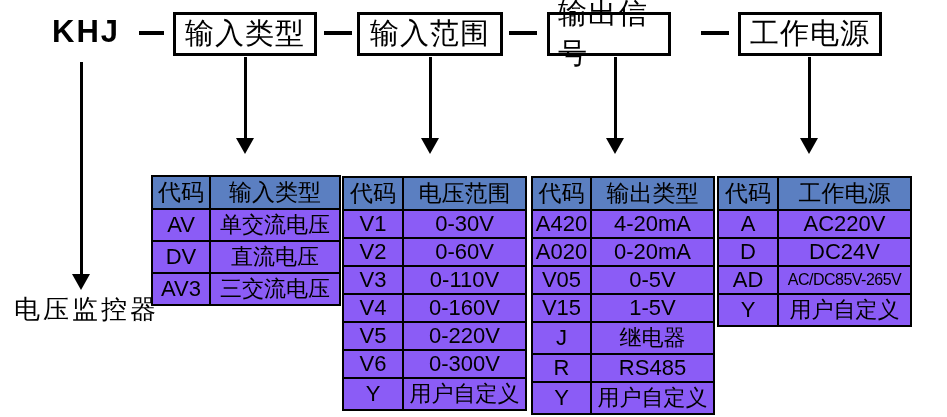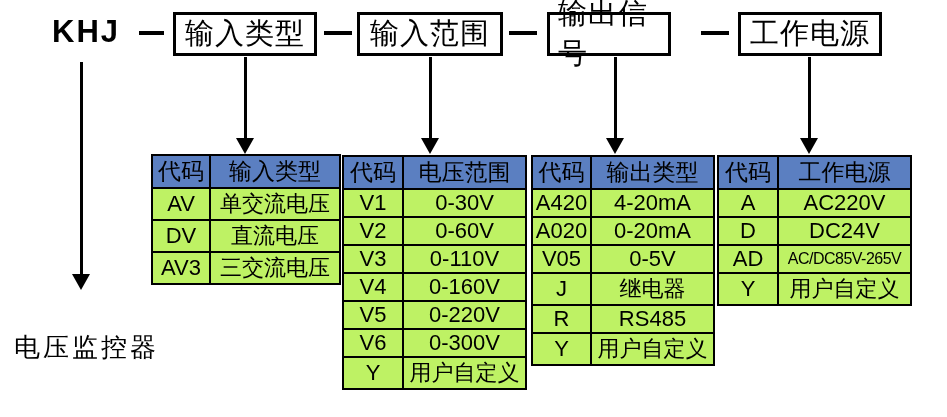--- a/index.html
+++ b/index.html
@@ -34,24 +34,24 @@
   #khj-line{left:80px;top:62px;height:213px;}
   #khj-head{left:72px;top:274px;}
   #arrow1-line{left:244px;top:57px;height:82px;}
   #arrow1-head{left:236px;top:138px;}
   #arrow2-line{left:429px;top:57px;height:82px;}
   #arrow2-head{left:421px;top:138px;}
   #arrow3-line{left:614px;top:57px;height:82px;}
   #arrow3-head{left:606px;top:138px;}
   #arrow4-line{left:808px;top:57px;height:82px;}
   #arrow4-head{left:800px;top:138px;}
-  .model-desc{position:absolute;left:14px;top:292px;font-size:26px;letter-spacing:3px;margin-top:38px;}
+  .model-desc{position:absolute;left:14px;top:292px;font-size:26px;letter-spacing:3px;}
   
   table.code-table{
-    position:absolute;border-collapse:collapse;table-layout:fixed;background:#bef264;
+    position:absolute;border-collapse:collapse;table-layout:fixed;background:#8b5cf6;margin-top:21px;
   }
   .code-table th,.code-table td{
     border:2.5px solid #000;text-align:center;vertical-align:middle;padding:0;overflow:hidden;white-space:nowrap;
   }
   .code-table th{background:#5b7fc1;font-weight:normal;font-size:23px;height:28px;}
   .code-table td{font-size:22px;height:25px;}
   .code-table td.condensed{font-size:16px;letter-spacing:-0.5px;}
   #table-1{left:151px;top:154px;width:188px;}
   #table-1 col.c1{width:58px;} #table-1 col.c2{width:130px;}
   #table-2{left:342px;top:155px;width:183px;}
@@ -171,20 +171,24 @@
     </tr>
     <tr>
       <td>A020</td>
       <td>0-20mA</td>
     </tr>
     <tr>
       <td>V05</td>
       <td>0-5V</td>
     </tr>
     <tr>
+      <td>V15</td>
+      <td>1-5V</td>
+    </tr>
+    <tr>
       <td>J</td>
       <td>继电器</td>
     </tr>
     <tr>
       <td>R</td>
       <td>RS485</td>
     </tr>
     <tr>
       <td>Y</td>
       <td>用户自定义</td>

